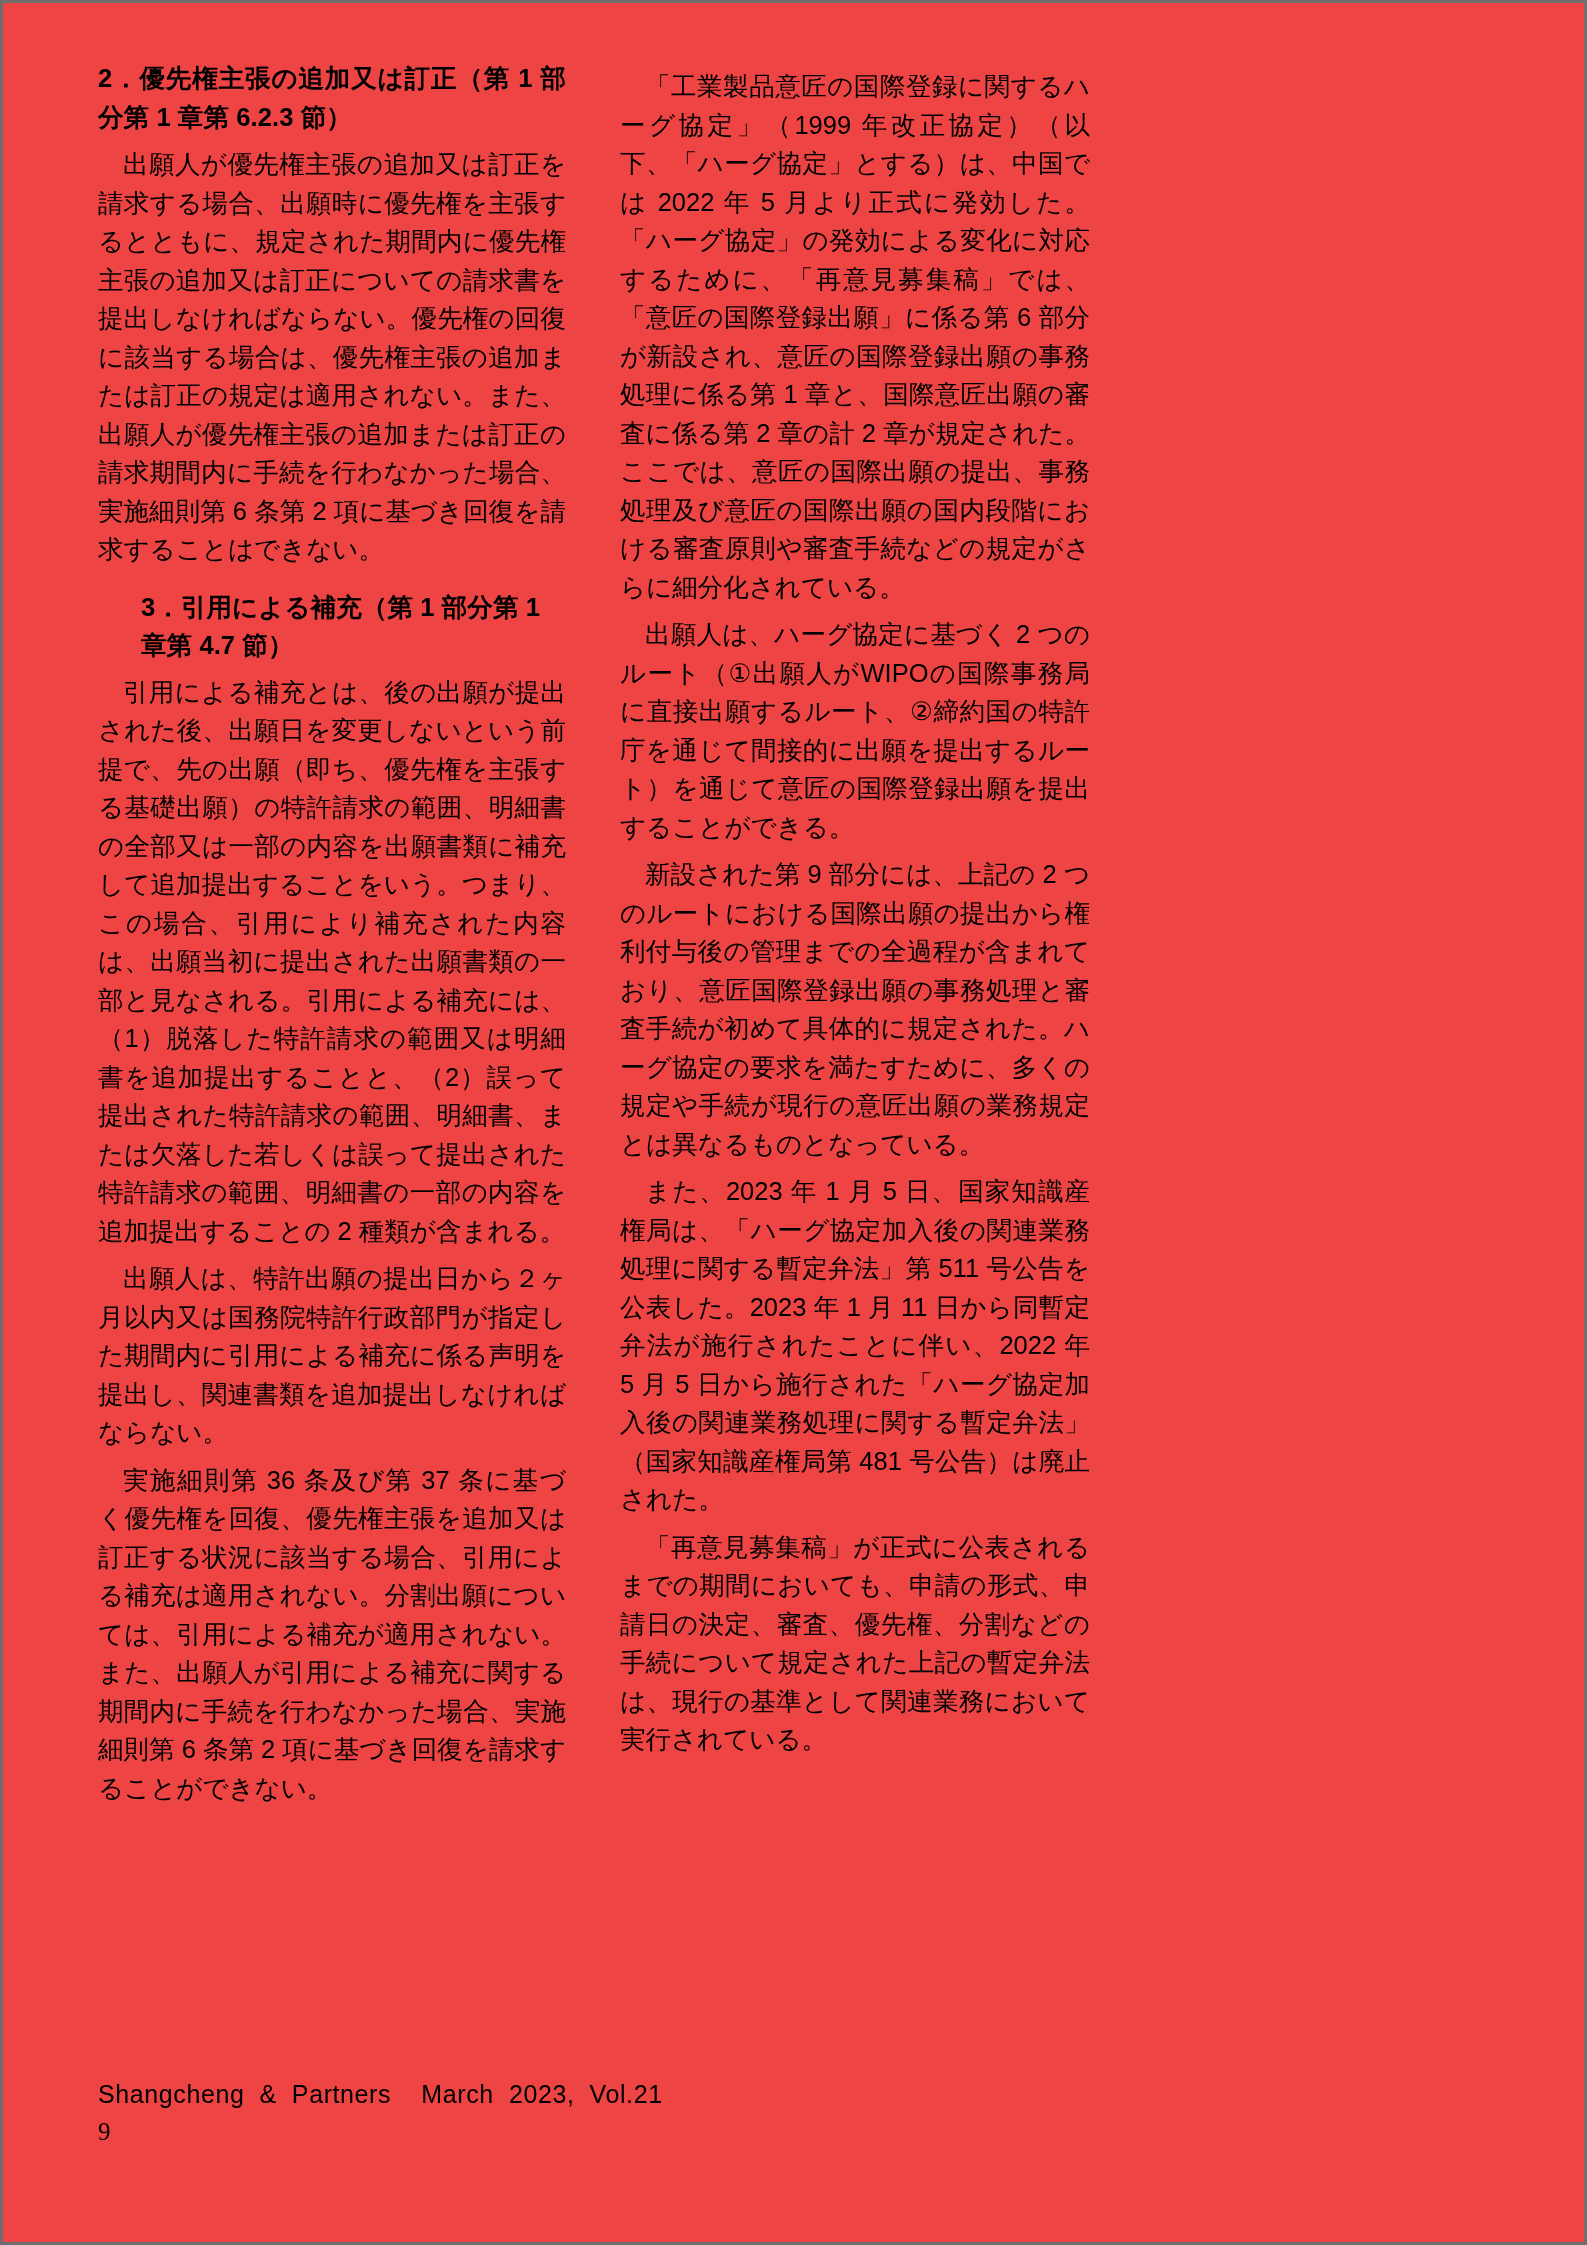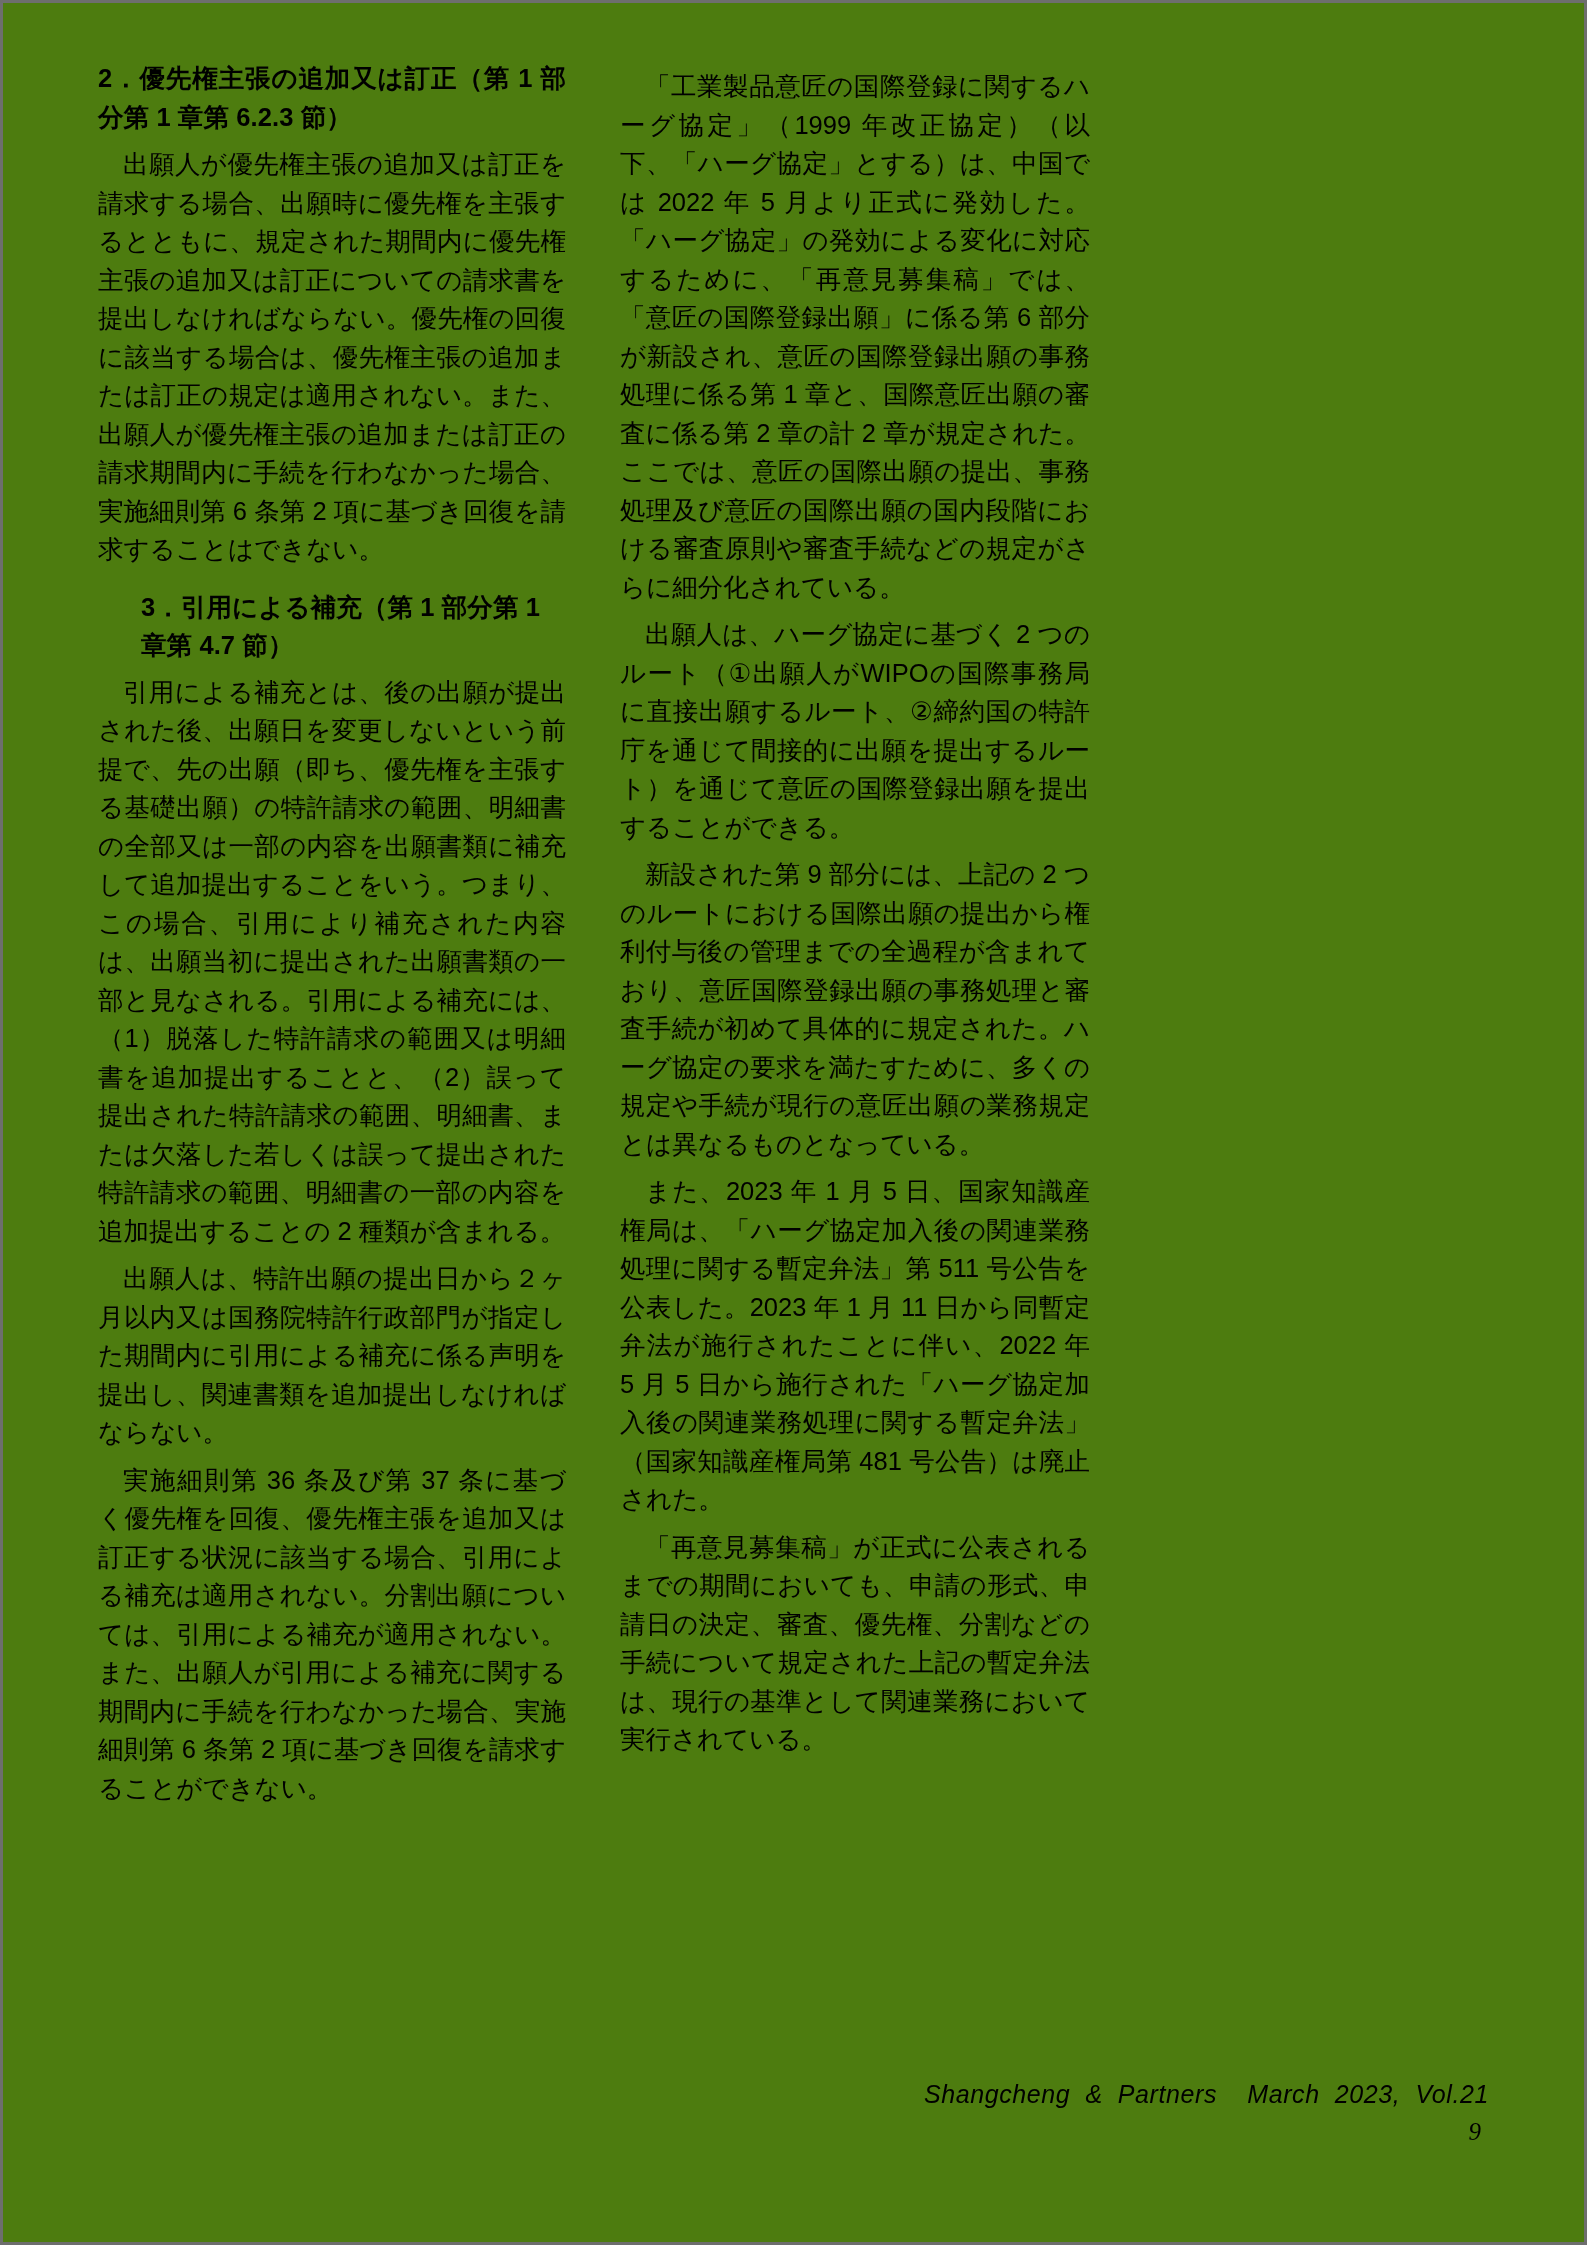--- a/index.html
+++ b/index.html
@@ -5,21 +5,21 @@
   html, body {
     margin: 0;
     padding: 0;
     background: #ffffff;
   }
   .page {
     position: relative;
     width: 1587px;
     height: 2245px;
     box-sizing: border-box;
-    background: #4d7c0f;
+    background: #ef4444;
     border: 3px solid #6e6e6e;
     overflow: hidden;
     font-family: "Liberation Sans", "DejaVu Sans", sans-serif;
   }
   .content {
     position: absolute;
     left: 95px;
     top: 56px;
     width: 1400px;
     height: 2000px;
@@ -71,23 +71,21 @@
   }
   p.body-text.nogap {
     margin-top: 8px;
   }
 
   .footer {
     position: absolute;
     left: 95px;
     right: 95px;
     bottom: 92px;
-    text-align: right;
     font-family: "Liberation Sans", "DejaVu Sans", sans-serif;
-    font-style: italic;
   }
   .footer-line {
     font-size: 25px;
     line-height: 40px;
     letter-spacing: 0.6px;
     color: #000000;
     white-space: pre;
   }
   .footer-page {
     font-family: "Liberation Serif", "DejaVu Serif", serif;

